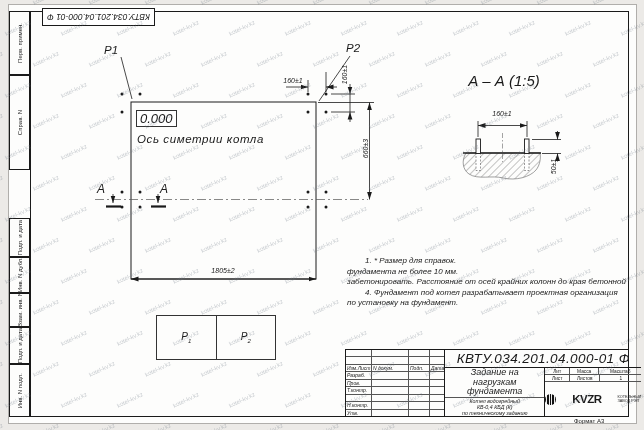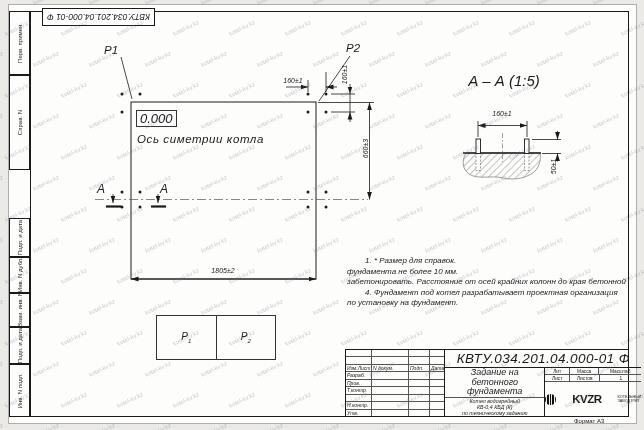--- a/index.html
+++ b/index.html
@@ -281,21 +281,21 @@
           <div class="c3"></div>
           <div class="c4"></div>
         </div>
     </div>
     <div class="tb-right">
       <div class="tb-doc">КВТУ.034.201.04.000-01 Ф</div>
       <div class="tb-lower">
         <div class="tb-name">
           <div class="tb-title">
             <div>Задание на</div>
-            <div>бетонного</div>
+            <div>нагрузкам</div>
             <div>фундамента</div>
           </div>
           <div class="tb-sub">
             <div>Котел водогрейный</div>
             <div>КВ-0,4  КБД  (К)</div>
             <div>по техническому заданию</div>
           </div>
         </div>
         <div class="tb-meta">
           <div class="meta-hdr">

